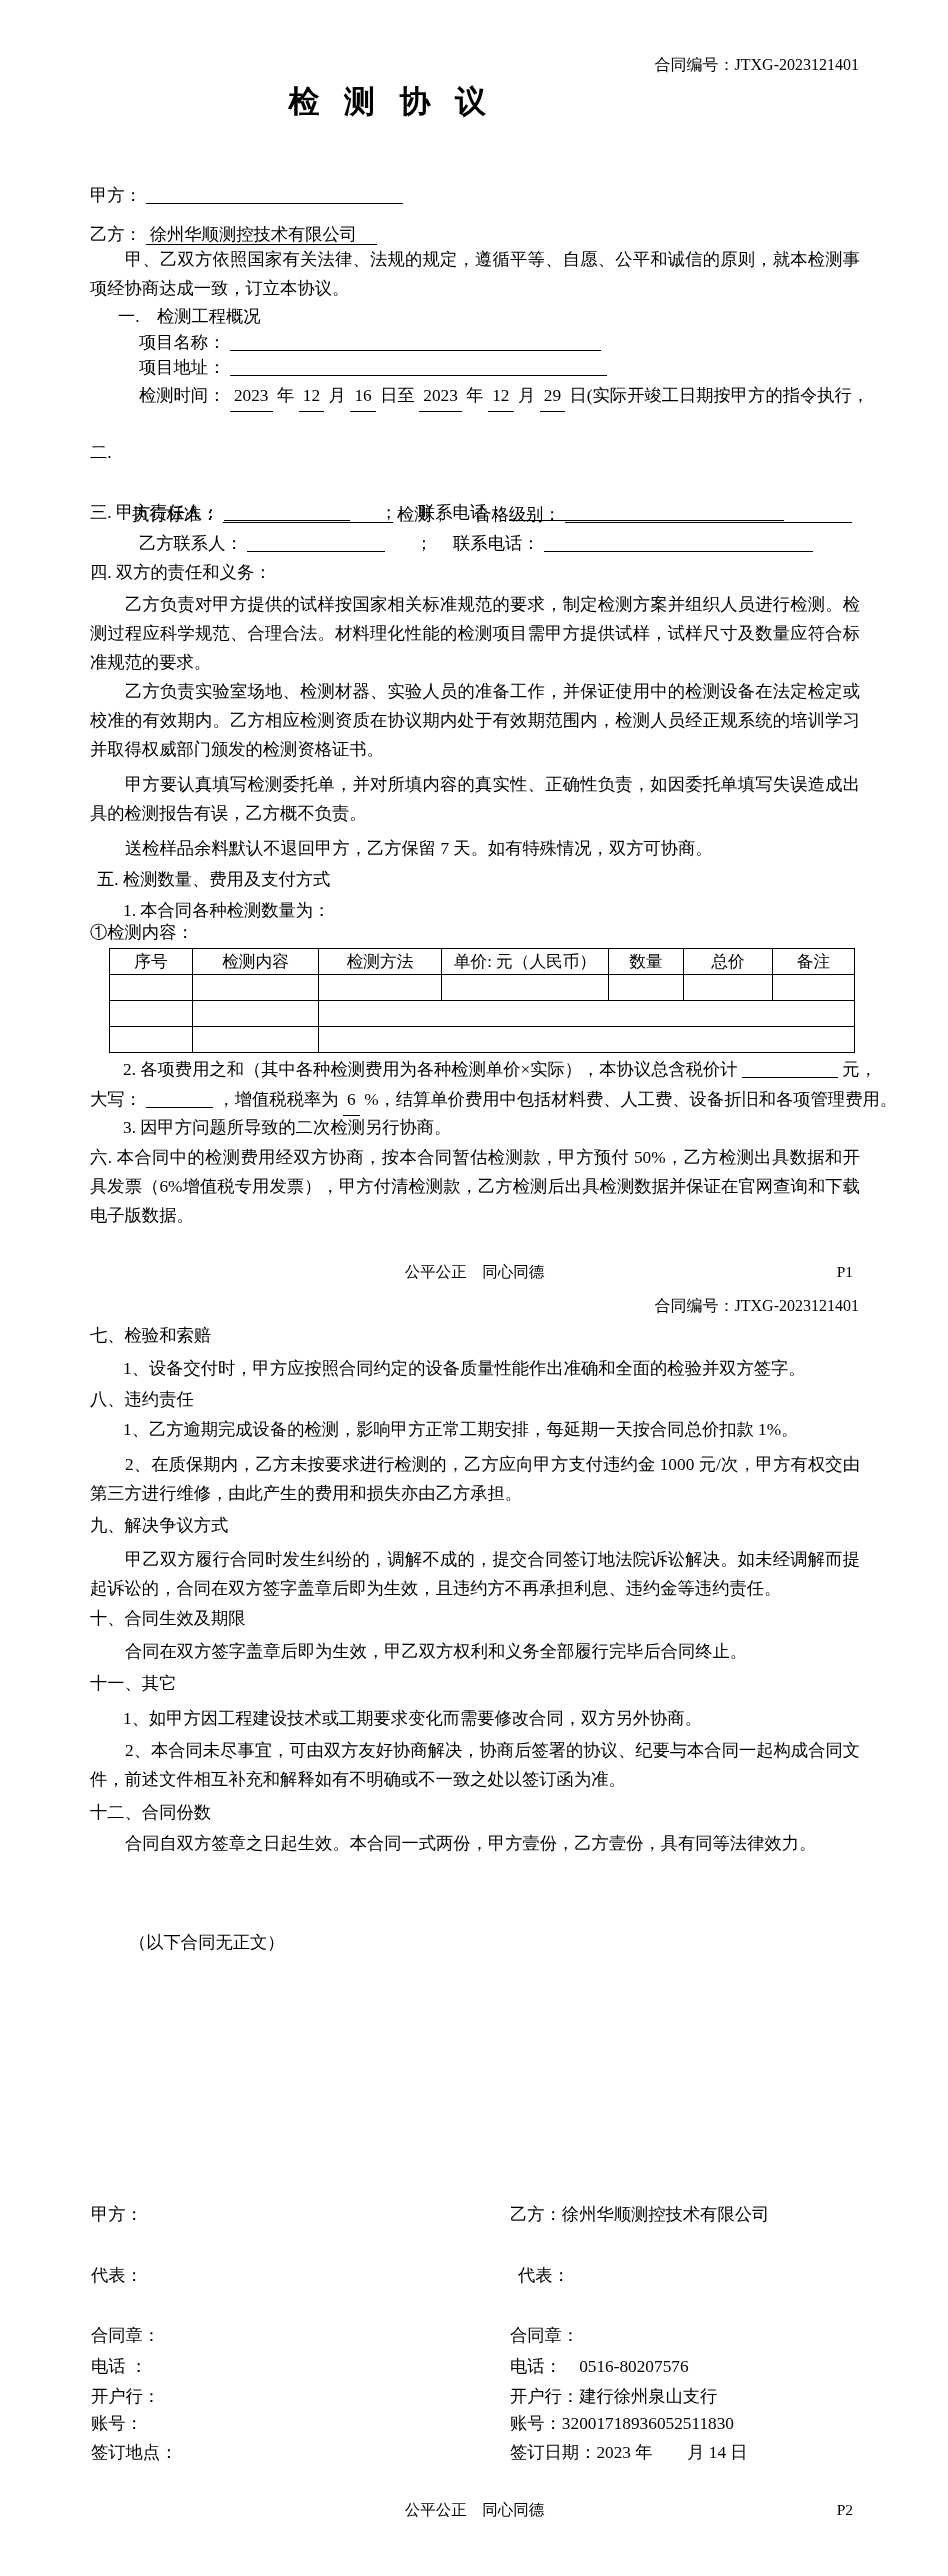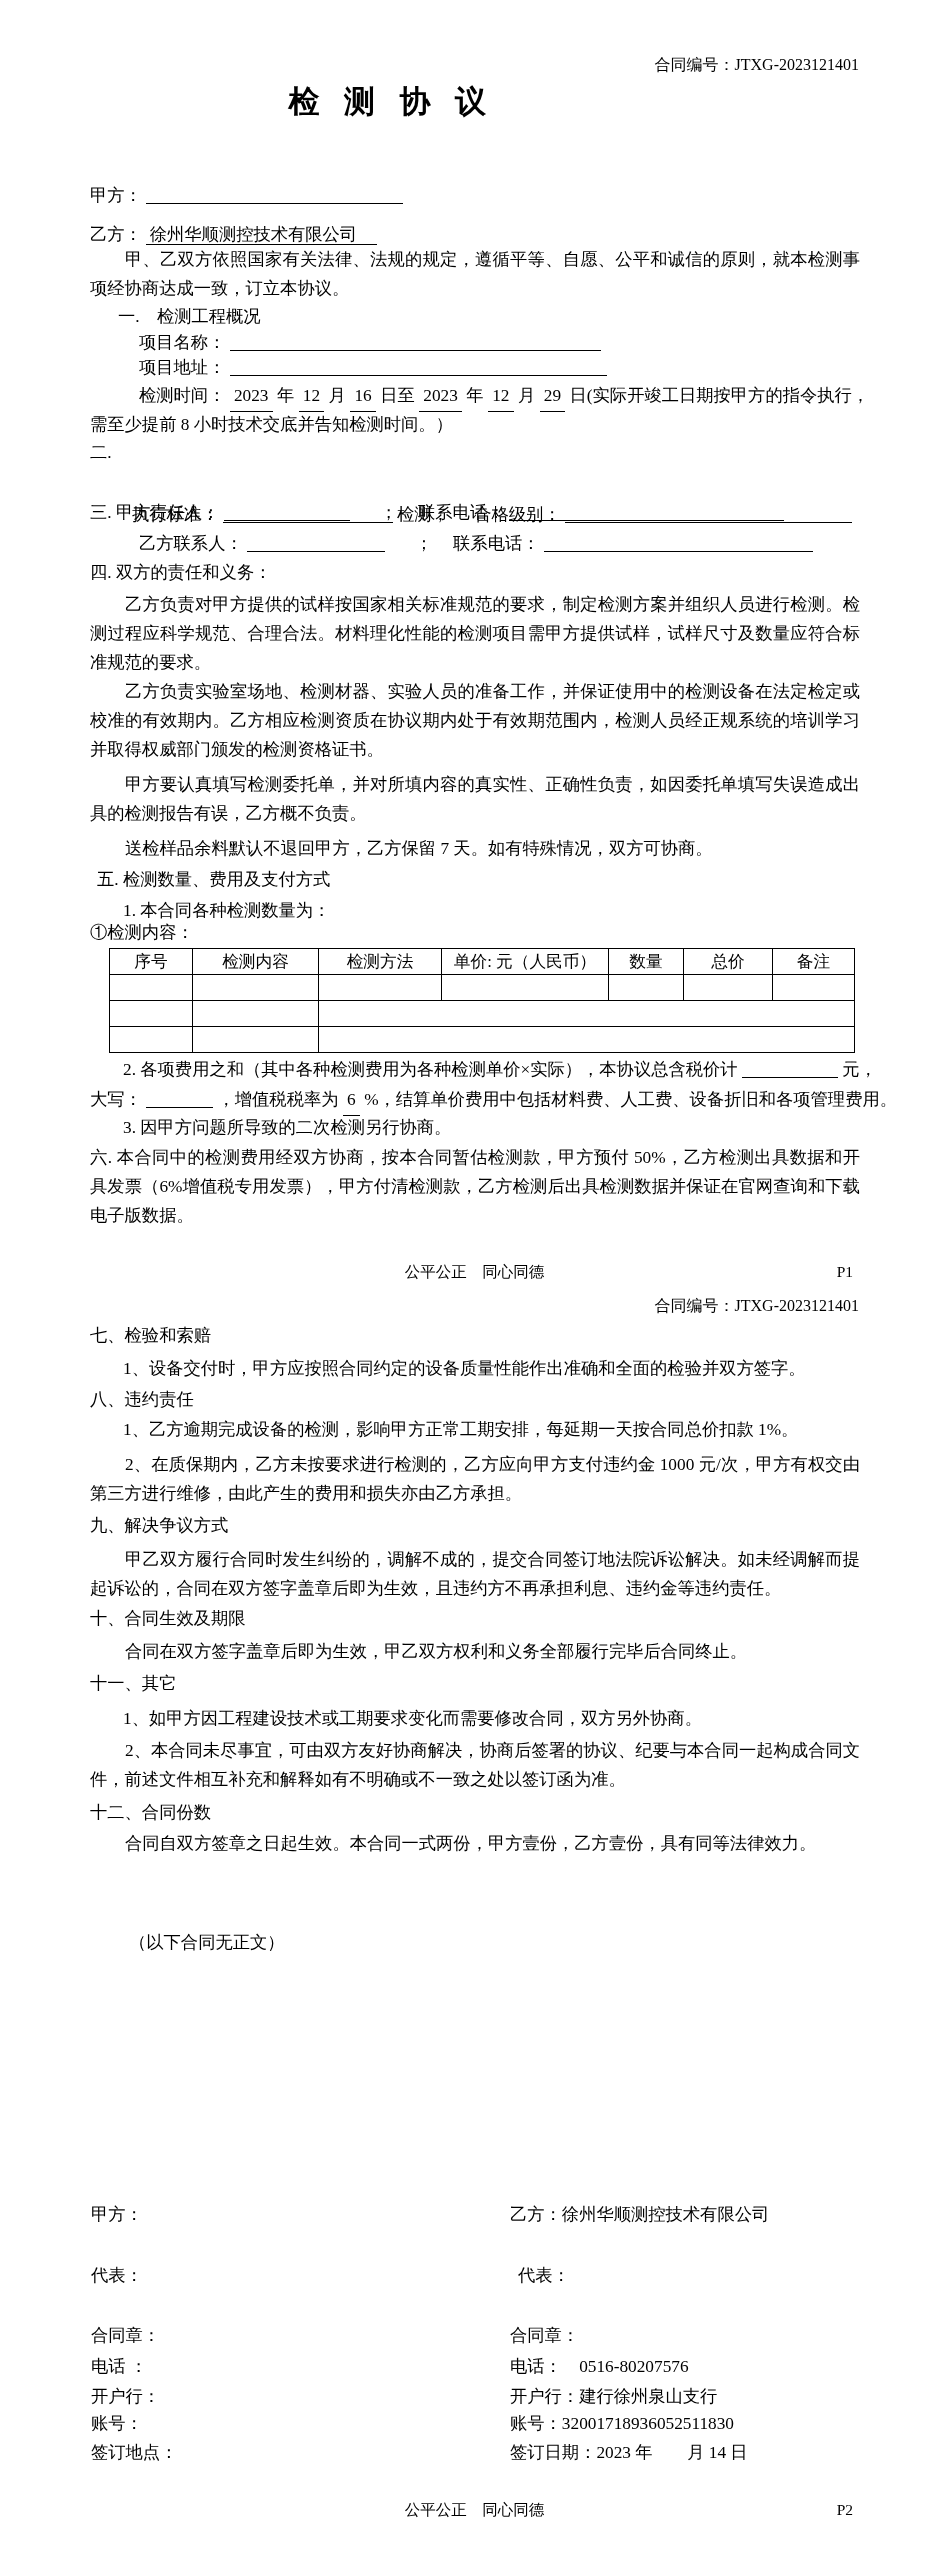--- a/index.html
+++ b/index.html
@@ -66,21 +66,20 @@
     <span>月</span>
     <span class="u">16</span>
     <span>日至</span>
     <span class="u">2023</span>
     <span>年</span>
     <span class="u">12</span>
     <span>月</span>
     <span class="u">29</span>
     <span>日(实际开竣工日期按甲方的指令执行，</span>
   </div>
-  <div class="l" style="left:90px;top:410px;">需至少提前 8 小时技术交底并告知检测时间。）</div>
 
   <div class="l" style="left:90px;top:438px;">二.</div>
 
   <div class="l" style="left:132px;top:468px;margin-top:32px;">
     <span>执行标准：</span>
     <span class="b" style="width:170px;"></span>
     <span>检测；</span>
     <span style="display:inline-block;width:16.7px;"></span>
     <span>合格级别：</span>
     <span class="b" style="width:287px;"></span>

